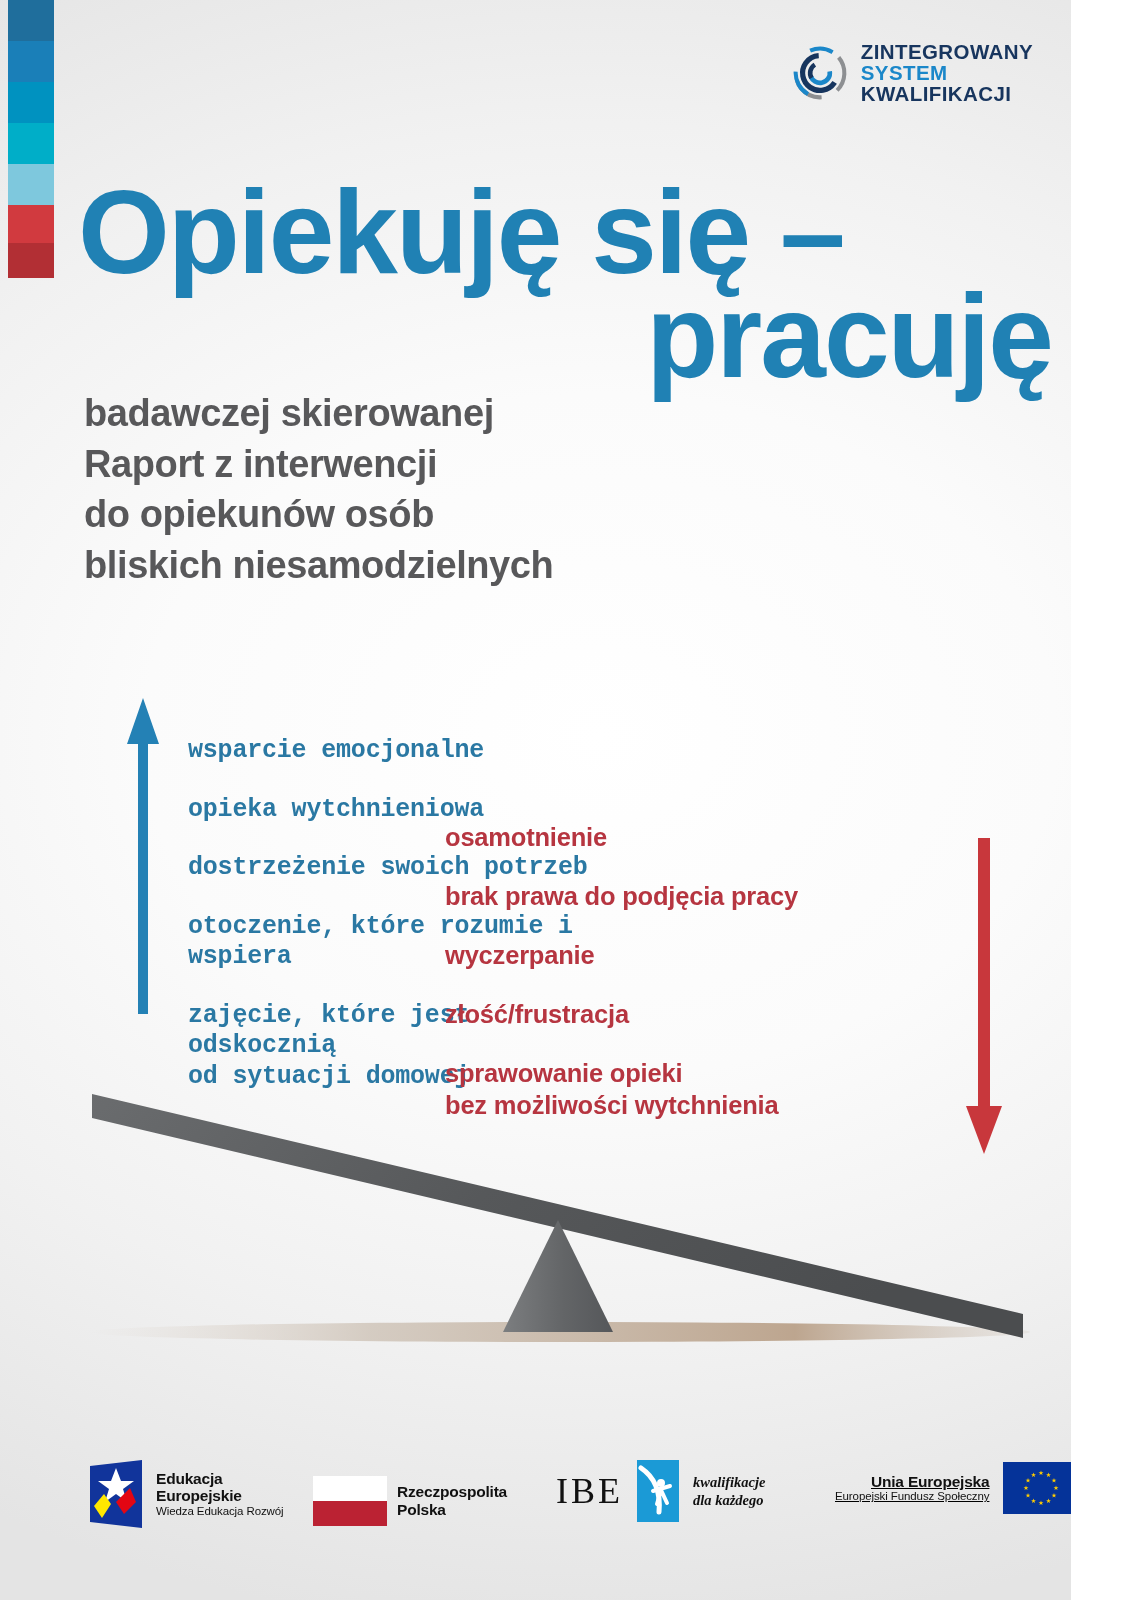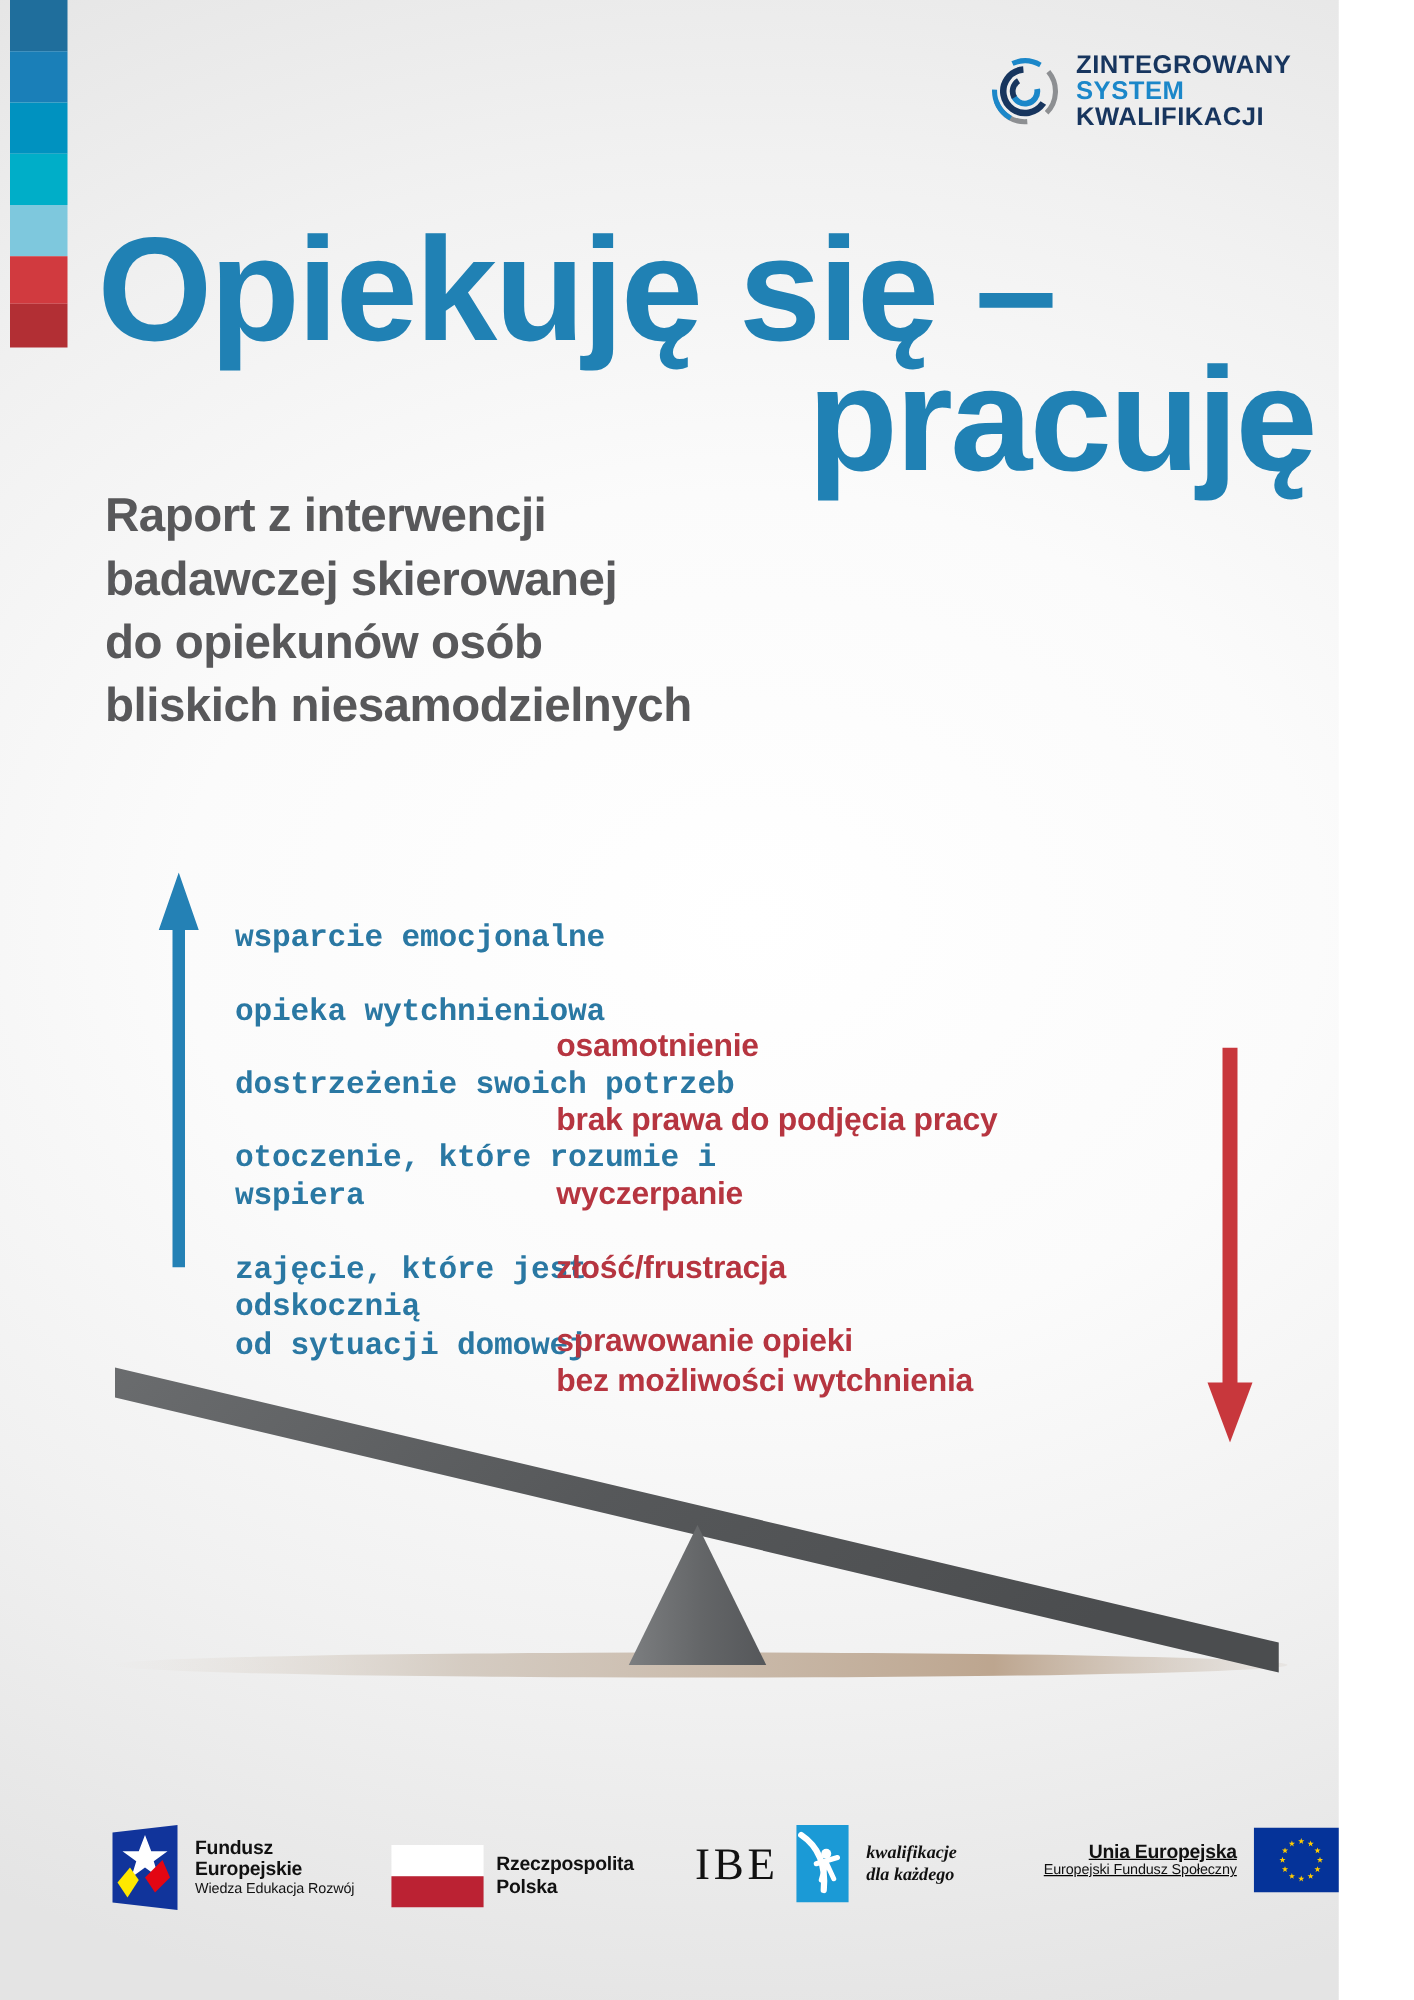--- a/index.html
+++ b/index.html
@@ -143,22 +143,22 @@
       <div class="l">KWALIFIKACJI</div>
     </div>
   </div>
 
   <div class="title">
     <span class="l1">Opiekuję się –</span>
     <span class="l2">pracuję</span>
   </div>
 
   <div class="subtitle">
+    <span>badawczej skierowanej</span>
     <span>Raport z interwencji</span>
-    <span>badawczej skierowanej</span>
     <span>do opiekunów osób</span>
     <span>bliskich niesamodzielnych</span>
   </div>
 
   <svg class="arrow-up" viewBox="0 0 34 316" preserveAspectRatio="none">
     <polygon points="17,0 33,46 22,46 22,316 12,316 12,46 1,46" fill="#2481b5"></polygon>
   </svg>
 
   <div class="list-pos">
     <div class="item">wsparcie emocjonalne</div>
@@ -212,21 +212,21 @@
   <div class="footer">
 
     <div class="logo fe">
       <svg width="60" height="72" viewBox="0 0 60 72">
         <polygon points="4,8 56,2 56,70 4,64" fill="#11349b"></polygon>
         <polygon points="30,10 35,23 48,23 37,31 41,44 30,36 19,44 23,31 12,23 25,23" fill="#ffffff"></polygon>
         <polygon points="44,30 50,44 38,56 30,44" fill="#e30613"></polygon>
         <polygon points="18,36 25,46 16,60 8,48" fill="#ffe800"></polygon>
       </svg>
       <div class="logo-txt">
-        <div class="b">Fundusz</div>
+        <div class="b">Edukacja</div>
         <div class="b">Europejskie</div>
         <div class="s">Wiedza Edukacja Rozwój</div>
       </div>
     </div>
 
     <div class="logo rp">
       <svg width="74" height="50" viewBox="0 0 74 50">
         <rect x="0" y="0" width="74" height="25" fill="#ffffff"></rect>
         <rect x="0" y="25" width="74" height="25" fill="#bb2233"></rect>
       </svg>

